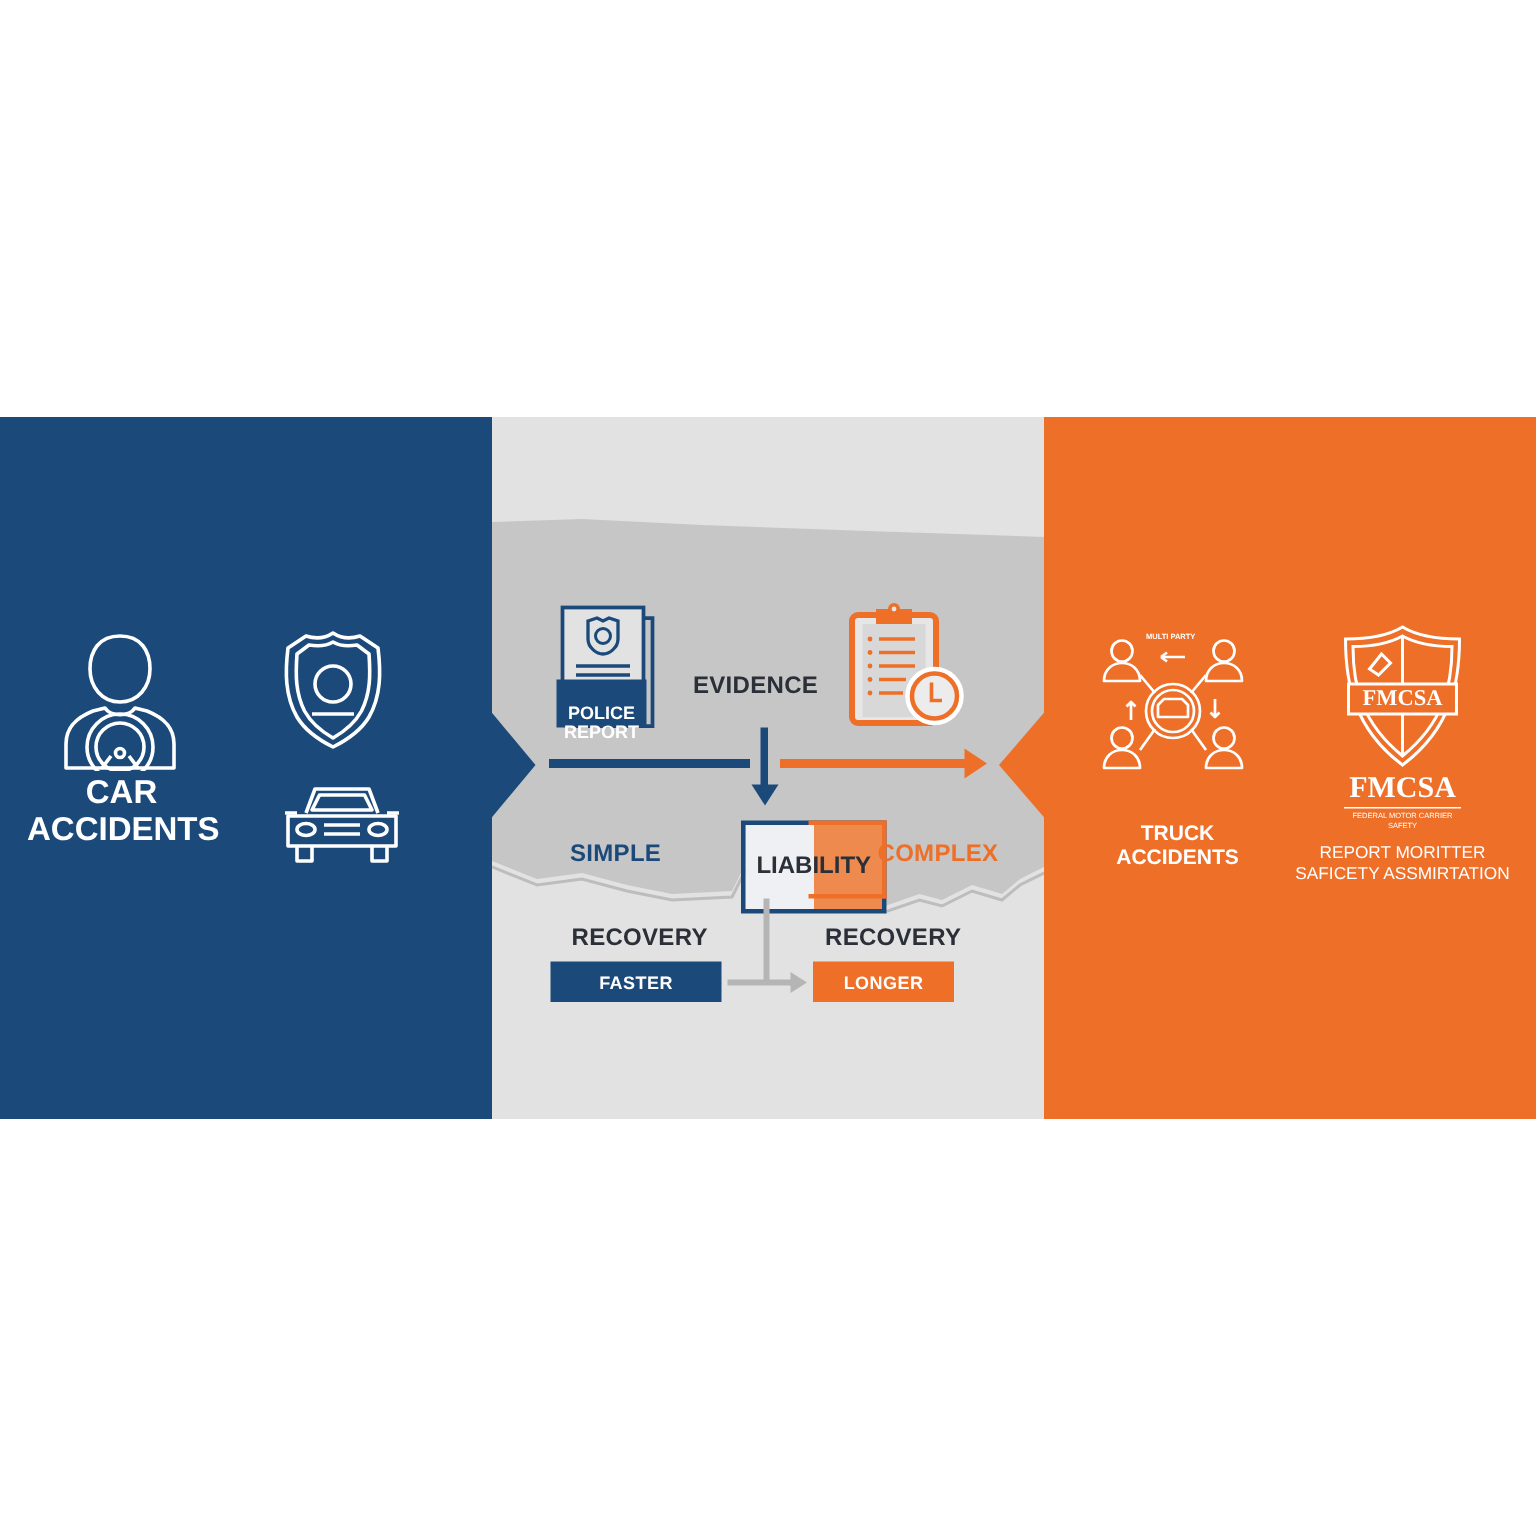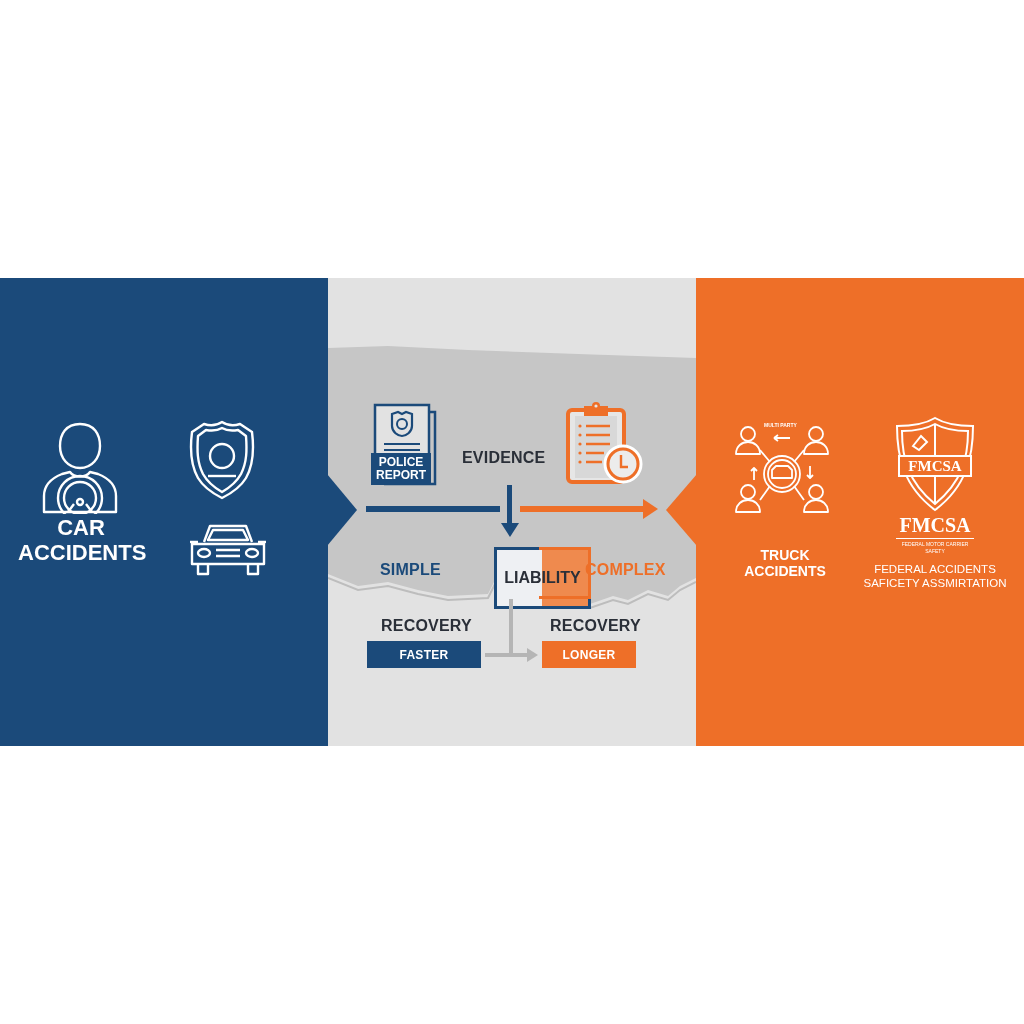--- a/index.html
+++ b/index.html
@@ -103,21 +103,21 @@
 
 <div class="icon" style="left:372px; top:402px; width:66px; height:84px;">
   <svg viewBox="0 0 66 84" fill="none">
     <rect x="3" y="3" width="54" height="76" fill="#e2e2e2" stroke="#1b4a7a" stroke-width="2.5"></rect>
     <path d="M57 10 L63 10 L63 82 L12 82" stroke="#1b4a7a" stroke-width="2.5"></path>
     <path d="M20 12 L26 10 L30 12 L34 10 L40 12 L40 24 C40 30 34 34 30 34 C26 34 20 30 20 24 Z" stroke="#1b4a7a" stroke-width="2.2"></path>
     <circle cx="30" cy="22" r="5" stroke="#1b4a7a" stroke-width="2"></circle>
     <path d="M12 42 L48 42 M12 48 L48 48" stroke="#1b4a7a" stroke-width="2.2"></path>
   </svg>
 </div>
-<div style="position:absolute; left:371px; top:453px; width:60px; height:32px; background:#1b4a7a; color:#fff; font-weight:700; font-size:12px; line-height:1.1; text-align:center; padding-top:3px;">
+<div style="position:absolute; left:371px; top:453px; width:60px; height:32px; background:#1b4a7a; color:#fff; font-weight:700; font-size:12px; line-height:1.1; text-align:center; padding-top:16px;">
   <div>POLICE</div>
   <div>REPORT</div>
 </div>
 
 <div class="mid-text c-dark" style="left:462px; top:449px;">EVIDENCE</div>
 
 <div class="icon" style="left:564px; top:400px; width:80px; height:86px;">
   <svg viewBox="0 0 80 86" fill="none">
     <rect x="4" y="10" width="56" height="72" rx="4" fill="#e6e6e6" stroke="#ee6f28" stroke-width="4"></rect>
     <rect x="11" y="16" width="42" height="62" fill="#d8d8d8"></rect>
@@ -199,15 +199,15 @@
     <path d="M20 30 L28 20 L34 26 L26 34 Z"></path>
   </svg>
   <div style="position:absolute; left:6px; top:41px; width:72px; height:18px; display:flex; align-items:center; justify-content:center; font-family:'Liberation Serif', serif; font-size:15px; color:#fff; font-weight:700;">FMCSA</div>
 </div>
 <div style="position:absolute; left:896px; top:514px; width:78px; text-align:center; font-family:'Liberation Serif', serif; font-size:20px; color:#fff; font-weight:700; border-bottom:1.5px solid #fff; padding-bottom:1px;">FMCSA</div>
 <div style="position:absolute; left:890px; top:541px; width:90px; text-align:center; color:#fff; font-size:5px; line-height:1.3;">
   <div>FEDERAL MOTOR CARRIER</div>
   <div>SAFETY</div>
 </div>
 <div style="position:absolute; left:862px; top:563px; width:146px; text-align:center; color:#fff; font-size:11.5px; line-height:1.2; font-weight:400;">
-  <div>FEDERAL ACCIDENTS</div>
+  <div>REPORT MORITTER</div>
   <div>SAFICETY ASSMIRTATION</div>
 </div>
 
 </body></html>

